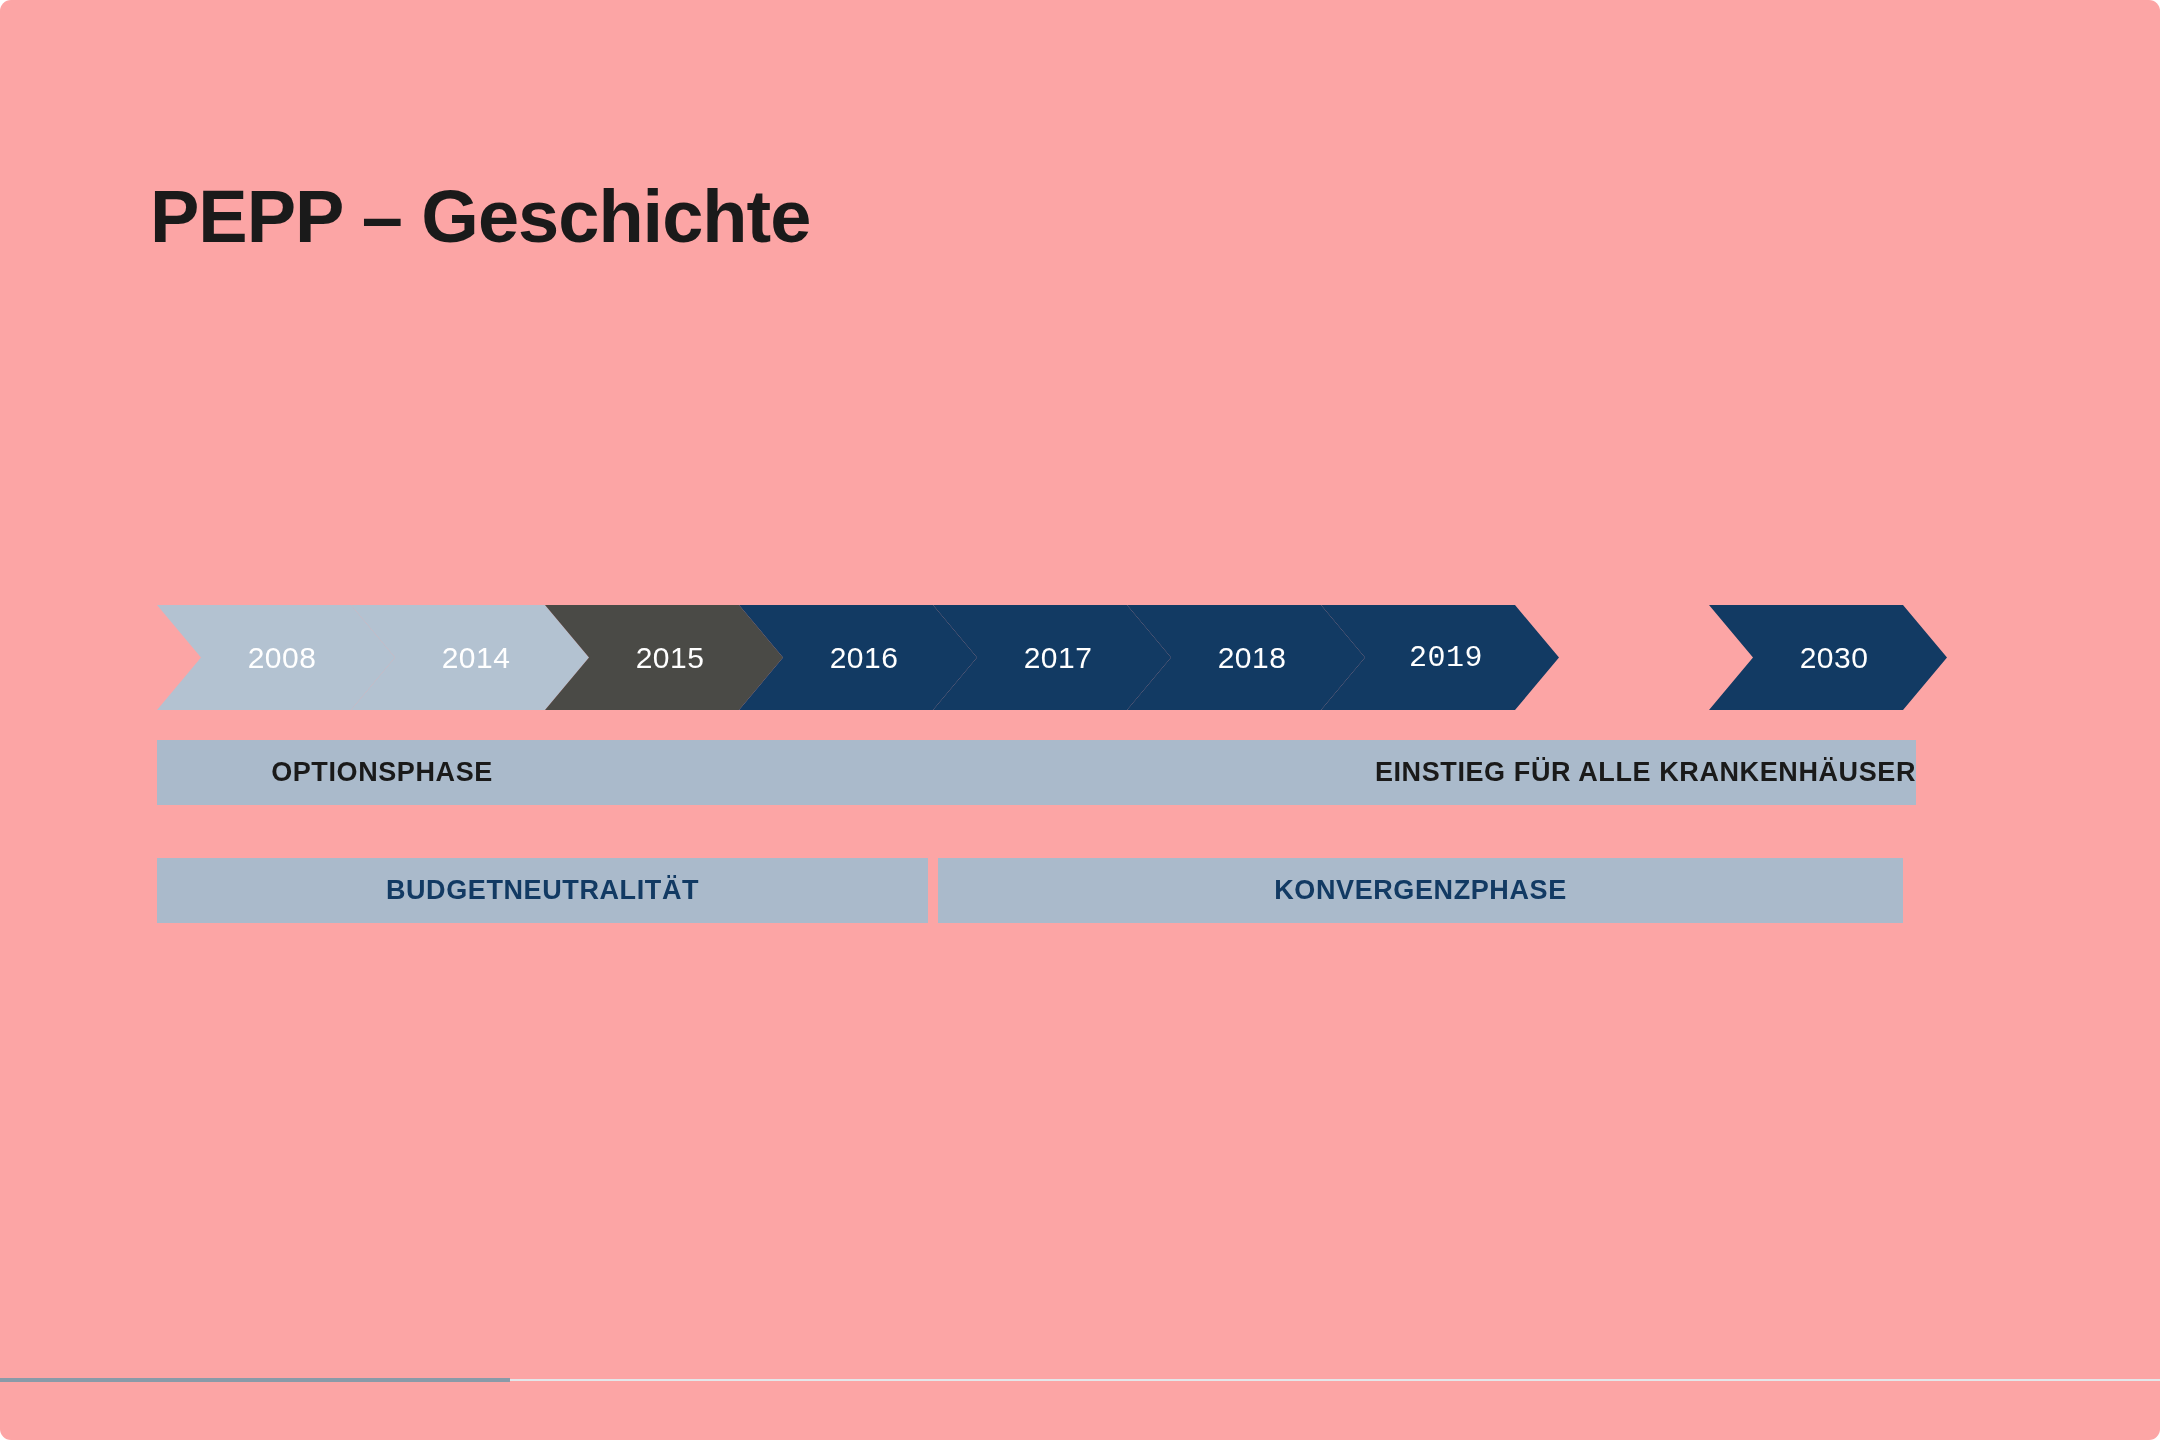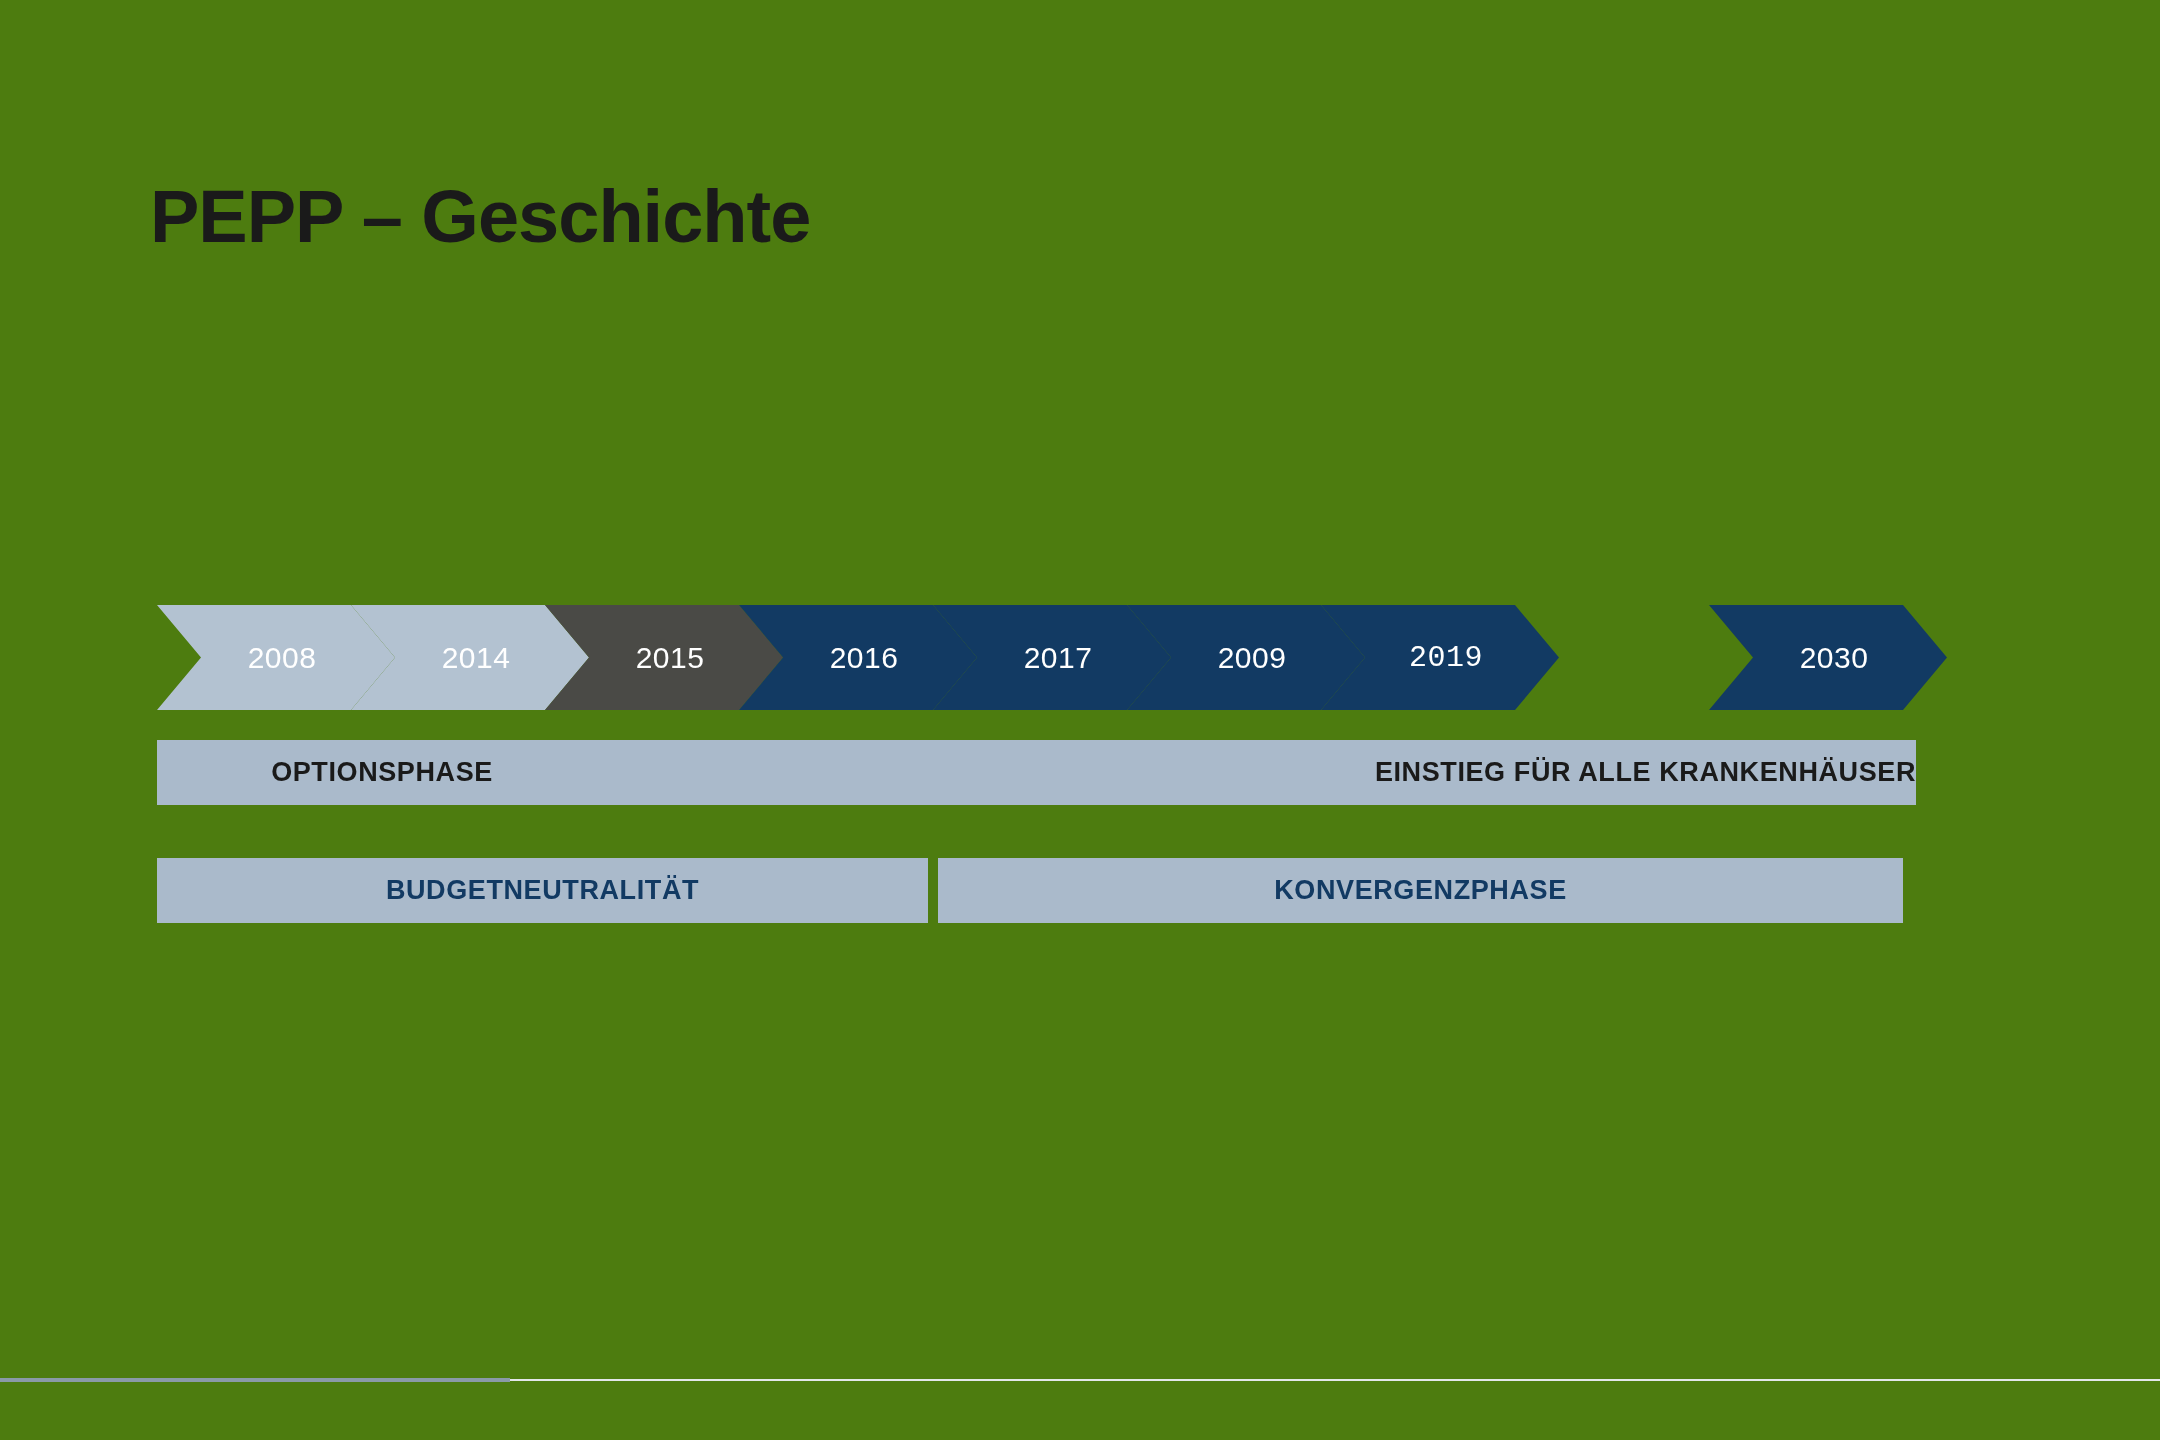--- a/index.html
+++ b/index.html
@@ -11,21 +11,22 @@
     width: 2160px;
     height: 1440px;
     font-family: "Liberation Sans", sans-serif;
     position: relative;
     overflow: hidden;
   }
 
   .slide {
     position: absolute;
     inset: 0;
-    background: #4d7c0f;
+    background: #fca5a5;
+    border-radius: 11px;
   }
 
   
   .slide-title {
     position: absolute;
     left: 150px;
     top: 178px;
     font-size: 74px;
     font-weight: bold;
     color: #1a1a1a;
@@ -123,21 +124,21 @@
       <div class="chev" style="left: 388px; width: 238px; background: rgb(74, 74, 70);">
         <span>2015</span>
       </div>
       <div class="chev" style="left: 582px; width: 238px; background: rgb(18, 58, 99);">
         <span>2016</span>
       </div>
       <div class="chev" style="left: 776px; width: 238px; background: rgb(18, 58, 99);">
         <span>2017</span>
       </div>
       <div class="chev" style="left: 970px; width: 238px; background: rgb(18, 58, 99);">
-        <span>2009</span>
+        <span>2018</span>
       </div>
       <div class="chev" style="left: 1164px; width: 238px; background: rgb(18, 58, 99); font-family: Liberation Mono, monospace;">
         <span>2019</span>
       </div>
       <div class="chev" style="left: 1552px; width: 238px; background: rgb(18, 58, 99);">
         <span>2030</span>
       </div>
     </div>
 
   <div class="bottom-rule-dark"></div>

